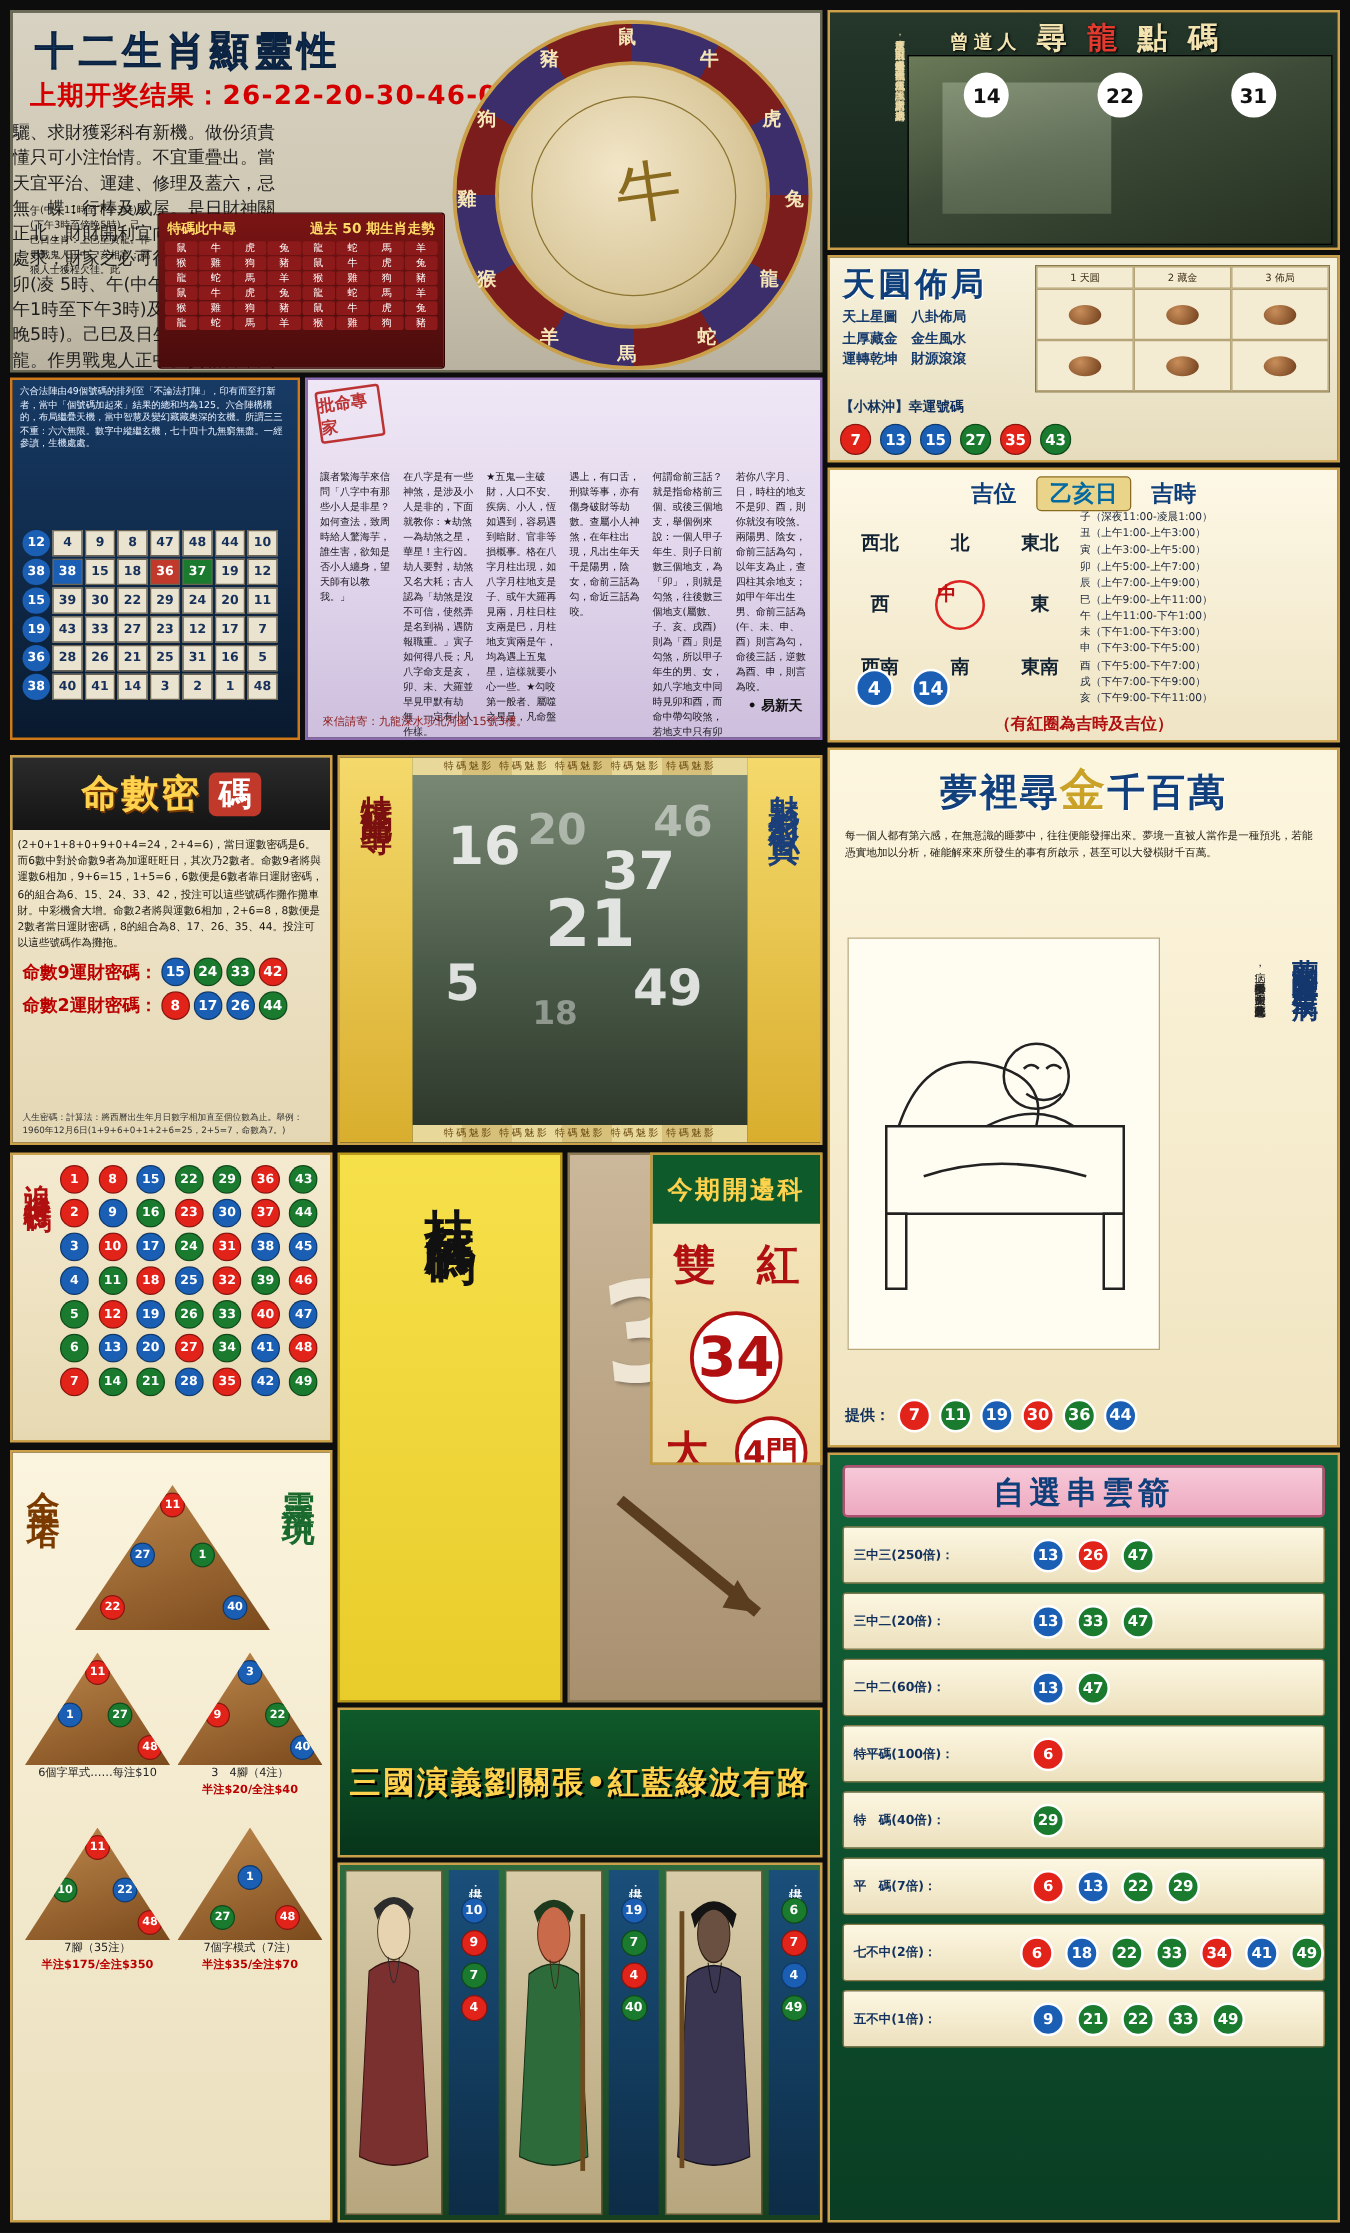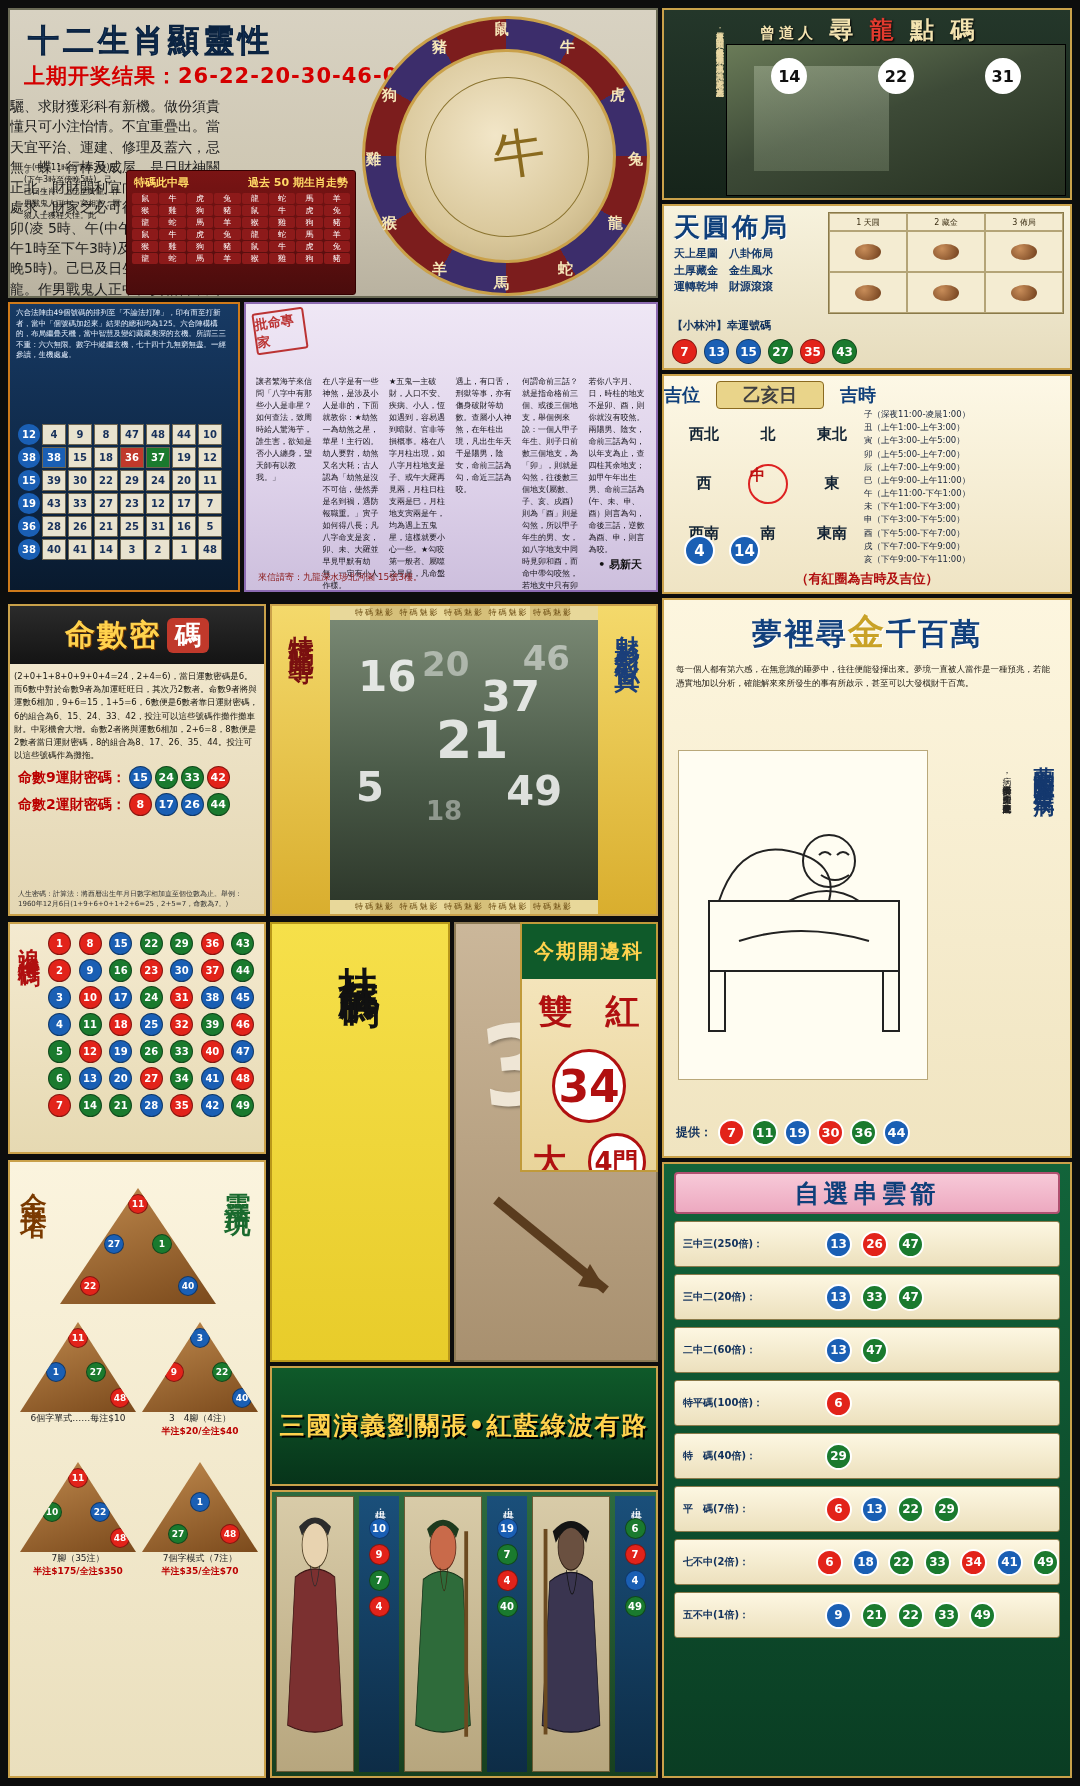--- a/index.html
+++ b/index.html
@@ -119,23 +119,23 @@
         grid-template-columns:repeat(3,1fr); grid-template-rows:18px 1fr 1fr; }
   #p5 .grid div { border:1px solid #b4a477; font-size:8px; display:flex; align-items:center;
         justify-content:center; color:#3a2d12; position:relative;}
   #p5 .blob { width:26px; height:16px; border-radius:50%; background:radial-gradient(circle at 35% 30%,#c98e5a,#6b3a18); }
   #p5 .balls { position:absolute; left:8px; bottom:4px; display:flex; gap:7px; }
   #p5 .balls .ball { width:25px; height:25px; font-size:12px; }
 
   
   #p6 { left:662px; top:374px; width:410px; height:220px;
         background:linear-gradient(180deg,#fdf8e6,#efe4c4); border:2px solid #caa14a; }
-  #p6 .hdr { display:flex; justify-content:flex-start; gap:16px; align-items:center; margin-top:5px; }
+  #p6 .hdr { display:flex; justify-content:center; gap:16px; align-items:center; margin-top:5px; }
   #p6 .hdr span { font-size:18px; font-weight:bold; color:#0f3f7a; }
-  #p6 .hdr .mid { background:#e9d48a; border:1px solid #8a6a20; border-radius:4px; padding:1px 26px; color:#404040;}
+  #p6 .hdr .mid { background:#e9d48a; border:1px solid #8a6a20; border-radius:4px; padding:1px 10px; color:#0369a1;}
   #p6 .compass { position:absolute; left:8px; top:34px; width:192px; height:148px;
         display:grid; grid-template-columns:repeat(3,1fr); grid-template-rows:repeat(3,1fr); }
   #p6 .compass div { display:flex; align-items:center; justify-content:center; font-size:15px;
         font-weight:bold; color:#123; }
   #p6 .compass .circled { border:2px solid #d22; border-radius:50%; width:40px; height:40px; margin:auto; color:#b11;}
   #p6 .times { position:absolute; right:6px; top:32px; width:200px; font-size:8.5px; line-height:1.55; color:#17233a; }
   #p6 .foot { position:absolute; left:0; right:0; bottom:4px; text-align:center; font-size:13px;
         font-weight:bold; color:#b01010; }
   #p6 .balls { position:absolute; left:20px; bottom:26px; display:flex; gap:14px; }
   #p6 .balls .ball { width:31px; height:31px; font-size:15px; border:2px solid #fff; }

